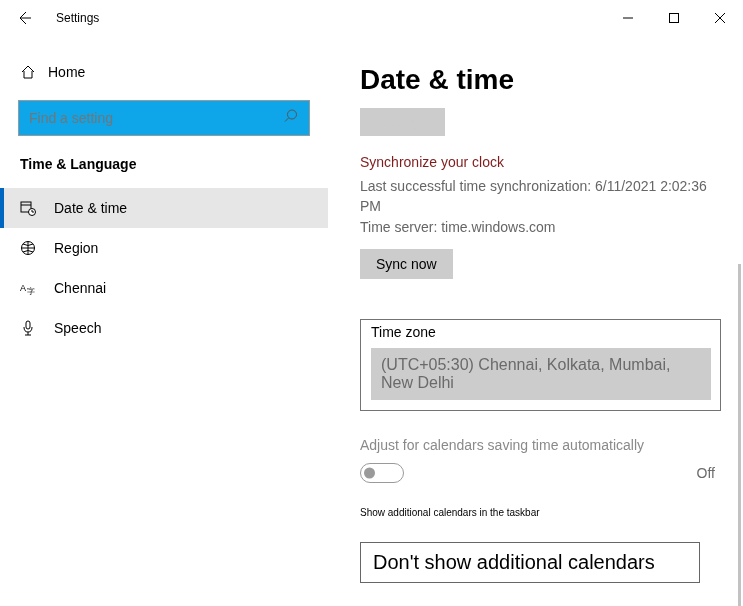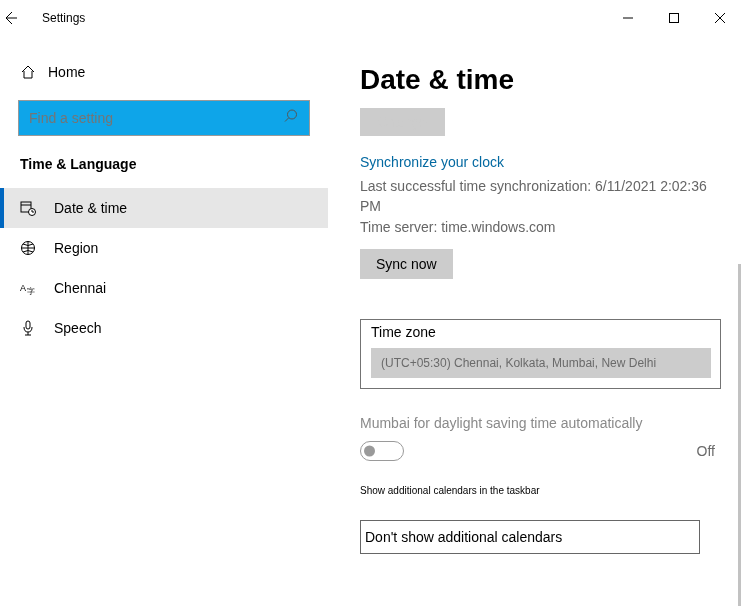--- a/index.html
+++ b/index.html
@@ -1,49 +1,49 @@
 <!DOCTYPE html>
 <html><head>
   <meta charset="utf-8">
   <style>
     * { margin: 0; padding: 0; box-sizing: border-box; font-family: "Segoe UI", sans-serif; }
     body { width: 743px; height: 606px; background: #fff; overflow: hidden; position: relative; }
-    .titlebar { height: 36px; display: flex; align-items: center; }
+    .titlebar { height: 36px; display: flex; align-items: center; padding-left: 14px; }
     .titlebar .back { width: 20px; display:flex; justify-content:center; }
     .titlebar .title { margin-left: 22px; font-size: 12px; color: #000; }
     .titlebar .controls { margin-left: auto; display: flex; }
     .titlebar .ctrl { width: 46px; height: 32px; display:flex; align-items:center; justify-content:center; }
     .container { display: flex; height: 570px; }
     .sidebar { width: 328px; padding: 18px 0 0 0; border-right: none; }
     .home-row { display:flex; align-items:center; padding: 10px 20px; gap: 12px; }
     .home-row svg, .nav-item svg { flex-shrink:0; }
     .home-label { font-size: 14px; }
     .search-wrap { margin: 10px 18px 20px 18px; position: relative; }
     .search { width: 100%; border: 1px solid #999; padding: 9px 34px 9px 10px; font-size: 14px; background:#0ea5e9; }
     .search-icon { position:absolute; right:12px; top:50%; transform:translateY(-50%) scaleX(-1); }
     .category { font-size: 14px; font-weight: 600; padding: 0 20px 16px 20px; }
     .nav-item { display:flex; align-items:center; gap: 18px; padding: 12px 20px; font-size: 14px; position:relative; }
     .nav-item.active { background:#e6e6e6; }
     .nav-item.active::before { content:""; position:absolute; left:0; top:0; bottom:0; width:4px; background:#0067c0; }
     .main { flex:1; padding: 28px 28px 0 32px; position:relative; overflow:hidden; }
     .page-title { font-size: 28px; font-weight: 600; margin-bottom: 4px; }
     .ghost-btn { display:inline-block; background:#ccc; color:#ccc; margin: 8px 0 18px 0; padding: 6px 18px; font-size:14px; user-select:none; }
-    .section-label { font-size: 14px; color:#0369a1; margin-bottom: 6px; }
+    .section-label { font-size: 14px; color:#7f1d1d; margin-bottom: 6px; }
     .muted { color:#666; font-size: 14px; line-height: 1.45; }
     .sync-btn { background:#ccc; border:none; padding: 7px 16px; font-size: 14px; margin-top: 12px; margin-bottom: 40px; display:inline-block; }
     .highlight-box { border: 1px solid #737373; padding: 4px 10px 10px 10px; margin-bottom: 4px; margin-right: -6px; }
     .tz-label { font-size: 14px; color:#000; margin-bottom: 8px; }
-    .tz-select { background:#ccc; color:#6a6a6a; font-size: 12px; padding: 8px 10px; width: 340px; margin-right:-40px; }
+    .tz-select { background:#ccc; color:#6a6a6a; font-size: 16px; padding: 8px 10px; width: 340px; margin-right:-40px; }
     .disabled-label { color:#8a8a8a; font-size:14px; margin-top: 26px; margin-bottom: 10px; }
     .toggle-row { display:flex; align-items:center; gap: 10px; margin-bottom: 24px; justify-content: space-between; }
     .toggle { width: 44px; height: 20px; border-radius: 10px; border: 1.5px solid #9a9a9a; position:relative; background:#fff; }
     .toggle::after { content:""; position:absolute; left:3px; top:50%; transform:translateY(-50%); width:11px; height:11px; border-radius:50%; background:#9a9a9a; }
     .toggle-label { color:#6a6a6a; font-size:14px; }
     .show-cal-label { font-size:10px; margin-bottom: 24px; }
-    .cal-select { border:1px solid #666; padding: 8px 4px; font-size:14px; width: 340px; }
+    .cal-select { border:1px solid #666; padding: 8px 12px; font-size:20px; width: 340px; }
     .scrollbar { position:absolute; right:2px; top:228px; width:3px; height:360px; background:#c2c2c2; }
   </style>
 </head>
 <body>
 
 <div class="titlebar">
   <span class="back">
     <svg width="16" height="16" viewBox="0 0 16 16">
         <path d="M10 2 L4 8 L10 14" stroke="#000" stroke-width="1" fill="none"></path>
         <path d="M4 8 H15" stroke="#000" stroke-width="1"></path>
@@ -127,21 +127,21 @@
     <div class="section-label">Synchronize your clock</div>
     <div class="muted">Last successful time synchronization: 6/11/2021 2:02:36 PM</div>
     <div class="muted">Time server: time.windows.com</div>
     <button class="sync-btn">Sync now</button>
 
     <div class="highlight-box">
       <div class="tz-label">Time zone</div>
       <div class="tz-select">(UTC+05:30) Chennai, Kolkata, Mumbai, New Delhi</div>
     </div>
 
-    <div class="disabled-label">Mumbai for daylight saving time automatically</div>
+    <div class="disabled-label">Adjust for calendars saving time automatically</div>
     <div class="toggle-row">
       <div class="toggle"></div>
       <span class="toggle-label">Off</span>
     </div>
 
     <div class="show-cal-label">Show additional calendars in the taskbar</div>
     <div class="cal-select">Don't show additional calendars</div>
 
     
     

